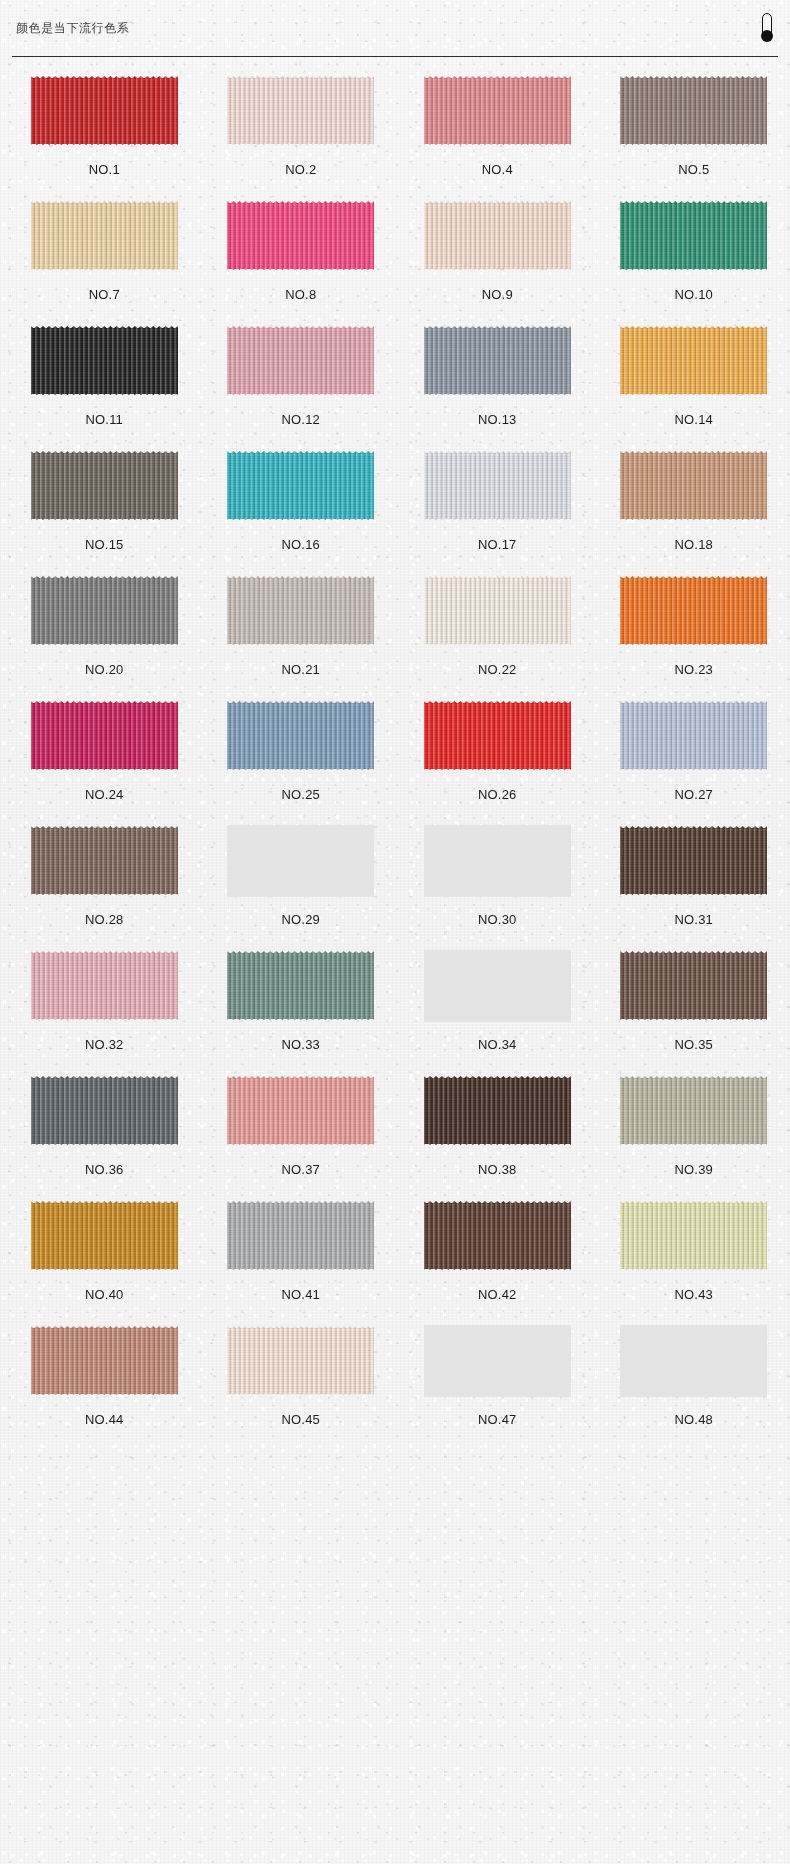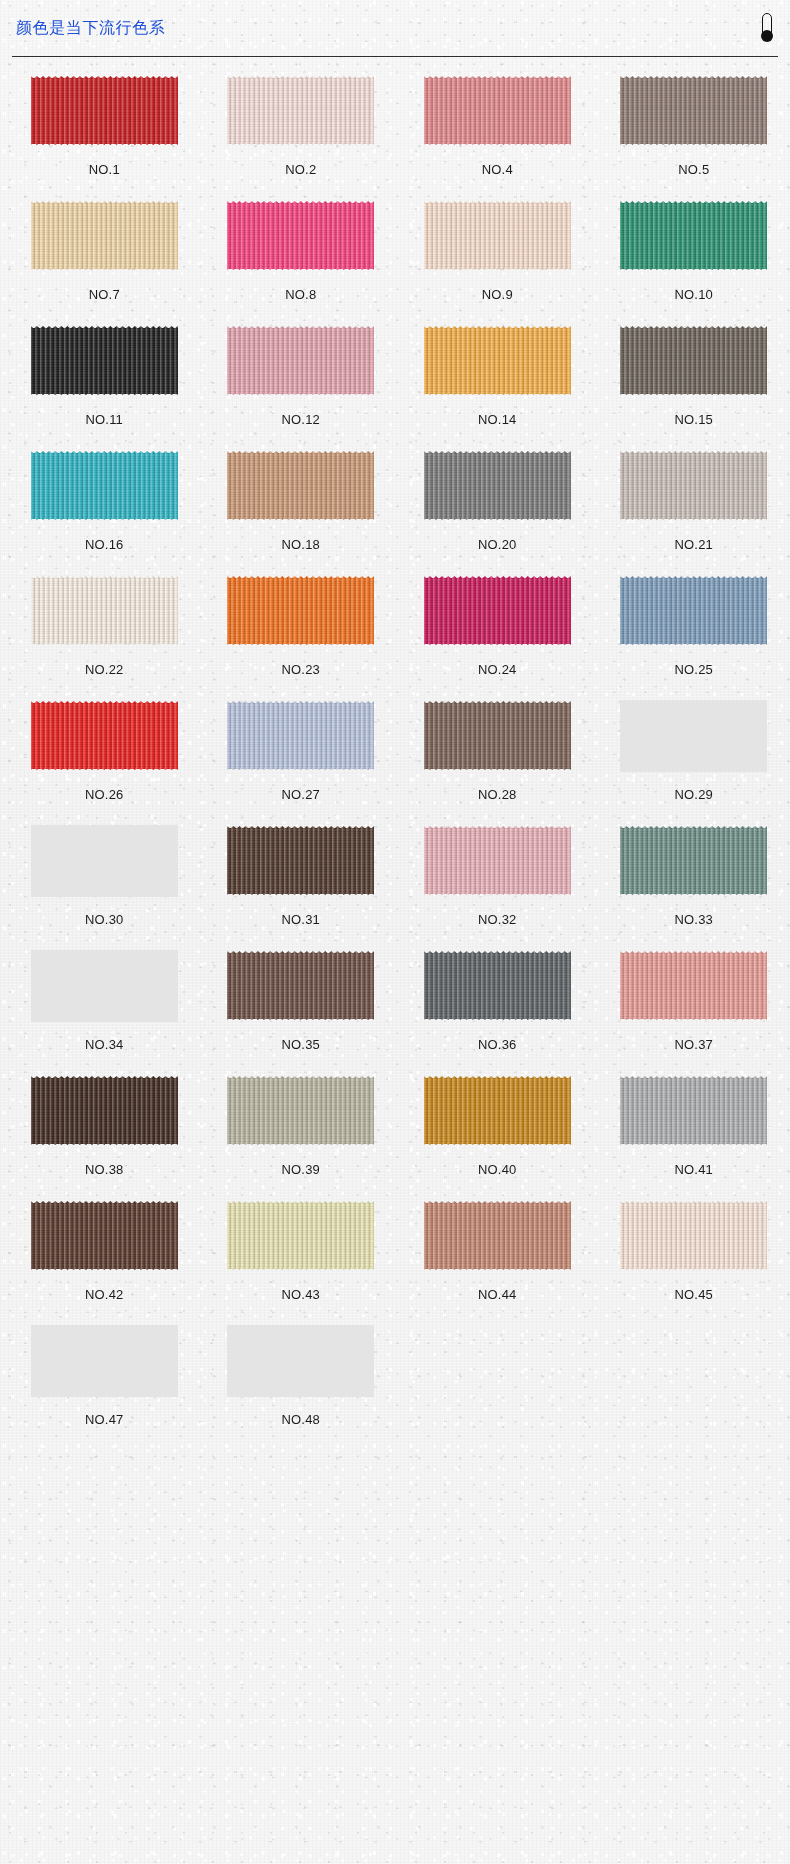--- a/index.html
+++ b/index.html
@@ -45,22 +45,22 @@
   
   .header {
     position: relative;
     height: 56px;
     padding: 0 16px;
     display: flex;
     align-items: center;
     justify-content: space-between;
   }
   .header-title {
-    font-size: 16px;
-    color: #1d4ed8;
+    font-size: 12px;
+    color: #404040;
     letter-spacing: .6px;
     line-height: 1;
     white-space: nowrap;
   }
   .thermo-icon {
     width: 14px;
     height: 30px;
     position: relative;
     flex: 0 0 auto;
   }
@@ -309,20 +309,30 @@
         <div class="chip" style="--c: #e2a3ae;">
           <div class="zig-top"></div>
           <div class="body"></div>
           <div class="zig-bot"></div>
         </div>
       </div>
       <div class="chip-label">NO.12</div>
     </div>
     <div class="cell">
       <div class="chip-wrap">
+        <div class="chip" style="--c: #8a96a3;">
+          <div class="zig-top"></div>
+          <div class="body"></div>
+          <div class="zig-bot"></div>
+        </div>
+      </div>
+      <div class="chip-label">NO.13</div>
+    </div>
+    <div class="cell">
+      <div class="chip-wrap">
         <div class="chip" style="--c: #f2ae49;">
           <div class="zig-top"></div>
           <div class="body"></div>
           <div class="zig-bot"></div>
         </div>
       </div>
       <div class="chip-label">NO.14</div>
     </div>
     <div class="cell">
       <div class="chip-wrap">
@@ -339,20 +349,30 @@
         <div class="chip" style="--c: #2eb3c2;">
           <div class="zig-top"></div>
           <div class="body"></div>
           <div class="zig-bot"></div>
         </div>
       </div>
       <div class="chip-label">NO.16</div>
     </div>
     <div class="cell">
       <div class="chip-wrap">
+        <div class="chip" style="--c: #dfe1e9;">
+          <div class="zig-top"></div>
+          <div class="body"></div>
+          <div class="zig-bot"></div>
+        </div>
+      </div>
+      <div class="chip-label">NO.17</div>
+    </div>
+    <div class="cell">
+      <div class="chip-wrap">
         <div class="chip" style="--c: #c99875;">
           <div class="zig-top"></div>
           <div class="body"></div>
           <div class="zig-bot"></div>
         </div>
       </div>
       <div class="chip-label">NO.18</div>
     </div>
     <div class="cell">
       <div class="chip-wrap">

